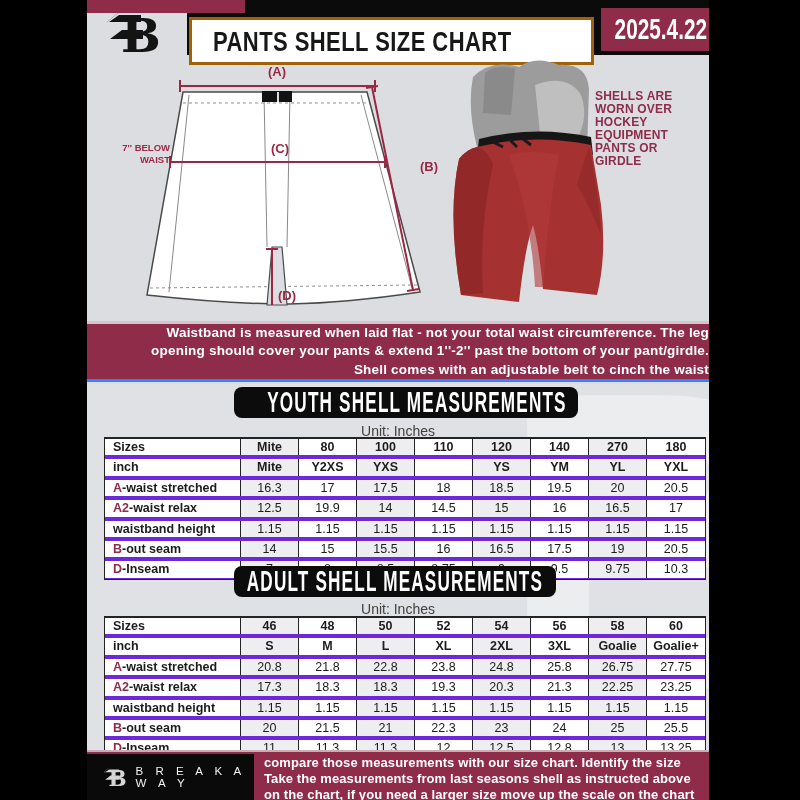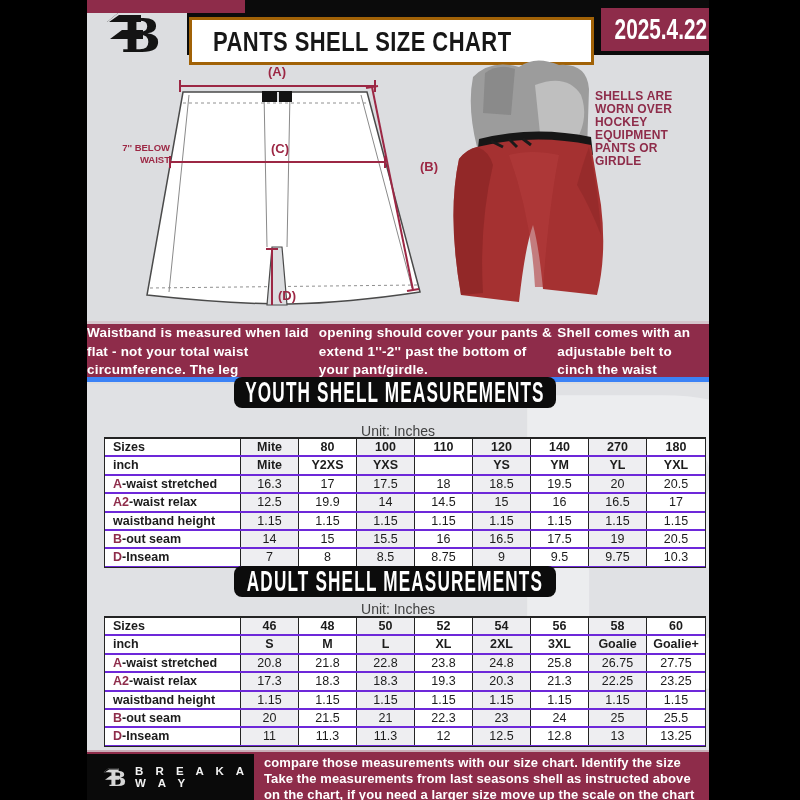--- a/index.html
+++ b/index.html
@@ -20,47 +20,47 @@
   .date-box{position:absolute;left:514px;top:8px;width:120px;height:43px;background:#8e2c4a;
             display:flex;align-items:center;justify-content:center;}
   .date-box .cond{transform:scale(0.8,1.15);display:inline-block;font-weight:bold;font-size:26px;color:#fff;white-space:nowrap;}
   
   .shorts-svg{position:absolute;left:30px;top:55px;}
   .pants-svg{position:absolute;left:352px;top:55px;}
   .side-note{position:absolute;left:508px;top:90px;width:110px;font-size:12px;font-weight:bold;
              color:#8e2c4a;line-height:13px;letter-spacing:0.2px;}
   
   .notice{position:absolute;left:0;top:321px;width:622px;height:61px;background:#8e2c4a;
-          border-top:3px solid #d5c6cd;border-bottom:5px solid #3b82f6;box-sizing:border-box;
-          display:flex;flex-direction:row;justify-content:center;align-items:flex-start;}
+          border-top:3px solid #d5c6cd;border-bottom:3px solid #3b82f6;box-sizing:border-box;
+          display:flex;flex-direction:column;justify-content:center;align-items:flex-end;}
   .notice div{color:#fff;font-size:13.5px;font-weight:bold;line-height:18.5px;letter-spacing:0.2px;}
   
   .black-banner{position:absolute;left:147px;width:322px;height:31px;background:#0c0c0c;border-radius:8px;
                 display:flex;align-items:center;justify-content:center;z-index:2;}
   .black-banner .cond{transform:scale(0.78,1.3);display:inline-block;font-weight:bold;font-size:22px;
                       color:#fff;letter-spacing:1.5px;white-space:nowrap;}
   .unit{position:absolute;left:0;width:622px;text-align:center;font-size:14px;color:#404040;z-index:2;}
   
   .stable{position:absolute;left:17px;width:602px;background:#fff;z-index:2;
           border:1.5px solid #242424;border-top-width:2px;box-sizing:border-box;}
-  .trow{display:grid;grid-template-columns:136px repeat(8,1fr);border-bottom:2px solid #6d28d9;height:16.4px;}
+  .trow{display:grid;grid-template-columns:136px repeat(8,1fr);border-bottom:4px solid #6d28d9;height:16.4px;}
   .trow:last-child{border-bottom-width:1.5px;}
   .tcell{border-right:1px solid #242424;font-size:12.5px;line-height:16px;text-align:center;
          overflow:hidden;white-space:nowrap;color:#1c1c1c;}
   .tcell:last-child{border-right:none;}
   .tcell.lab{text-align:left;padding-left:8px;font-weight:bold;}
   .tcell.val:nth-child(even){background:#eeeef1;}
   .trow.hdr .tcell{font-weight:bold;}
   .pfx{color:#8e2c4a;font-weight:bold;}
   
   .footer{position:absolute;left:0;bottom:0;width:622px;height:50px;background:#8e2c4a;
           border-top:2px solid #c9aeb8;box-sizing:border-box;z-index:3;}
   .f-logo-box{position:absolute;left:0;top:2px;width:167px;height:46px;background:#0a0a0a;
               display:flex;align-items:center;padding-left:16px;box-sizing:border-box;}
-  .f-brand{color:#f2f2f2;font-size:11.5px;font-weight:bold;letter-spacing:4.5px;margin-left:9px;}
+  .f-brand{color:#f2f2f2;font-size:11.5px;font-weight:normal;letter-spacing:4.5px;margin-left:9px;}
   .f-text{position:absolute;left:177px;top:3px;}
   .f-text div{color:#fff;font-size:13px;font-weight:bold;line-height:15.8px;letter-spacing:0.1px;}
   .mtxt{fill:#9c2744;font-weight:bold;font-family:"Liberation Sans",sans-serif;}
 </style>
 </head>
 <body>
 
 <div class="page">
 
   <div class="lower-bg"></div>
@@ -133,21 +133,21 @@
     <path d="M52,86 L64,92 M70,84 L78,92 M84,84 L92,90" stroke="#1a1a1a" stroke-width="3" fill="none"></path>
   </svg>
   <div class="side-note">SHELLS ARE WORN OVER HOCKEY EQUIPMENT PANTS OR GIRDLE</div>
 
   <div class="notice">
     <div>Waistband is measured when laid flat - not your total waist circumference. The leg</div>
     <div>opening should cover your pants &amp; extend 1''-2'' past the bottom of your pant/girdle.</div>
     <div>Shell comes with an adjustable belt to cinch the waist</div>
   </div>
 
-  <div class="black-banner" style="top:377px;">
+  <div class="black-banner" style="top:387px;padding-left:22px;">
     <span class="cond">YOUTH SHELL MEASUREMENTS</span>
   </div>
   <div class="unit" style="top:423px;">Unit: Inches</div>
   <div class="stable" style="top:437px;">
       <div class="trow hdr">
         <div class="tcell lab">Sizes</div>
         <div class="tcell val">Mite</div>
         <div class="tcell val">80</div>
         <div class="tcell val">100</div>
         <div class="tcell val">110</div>

